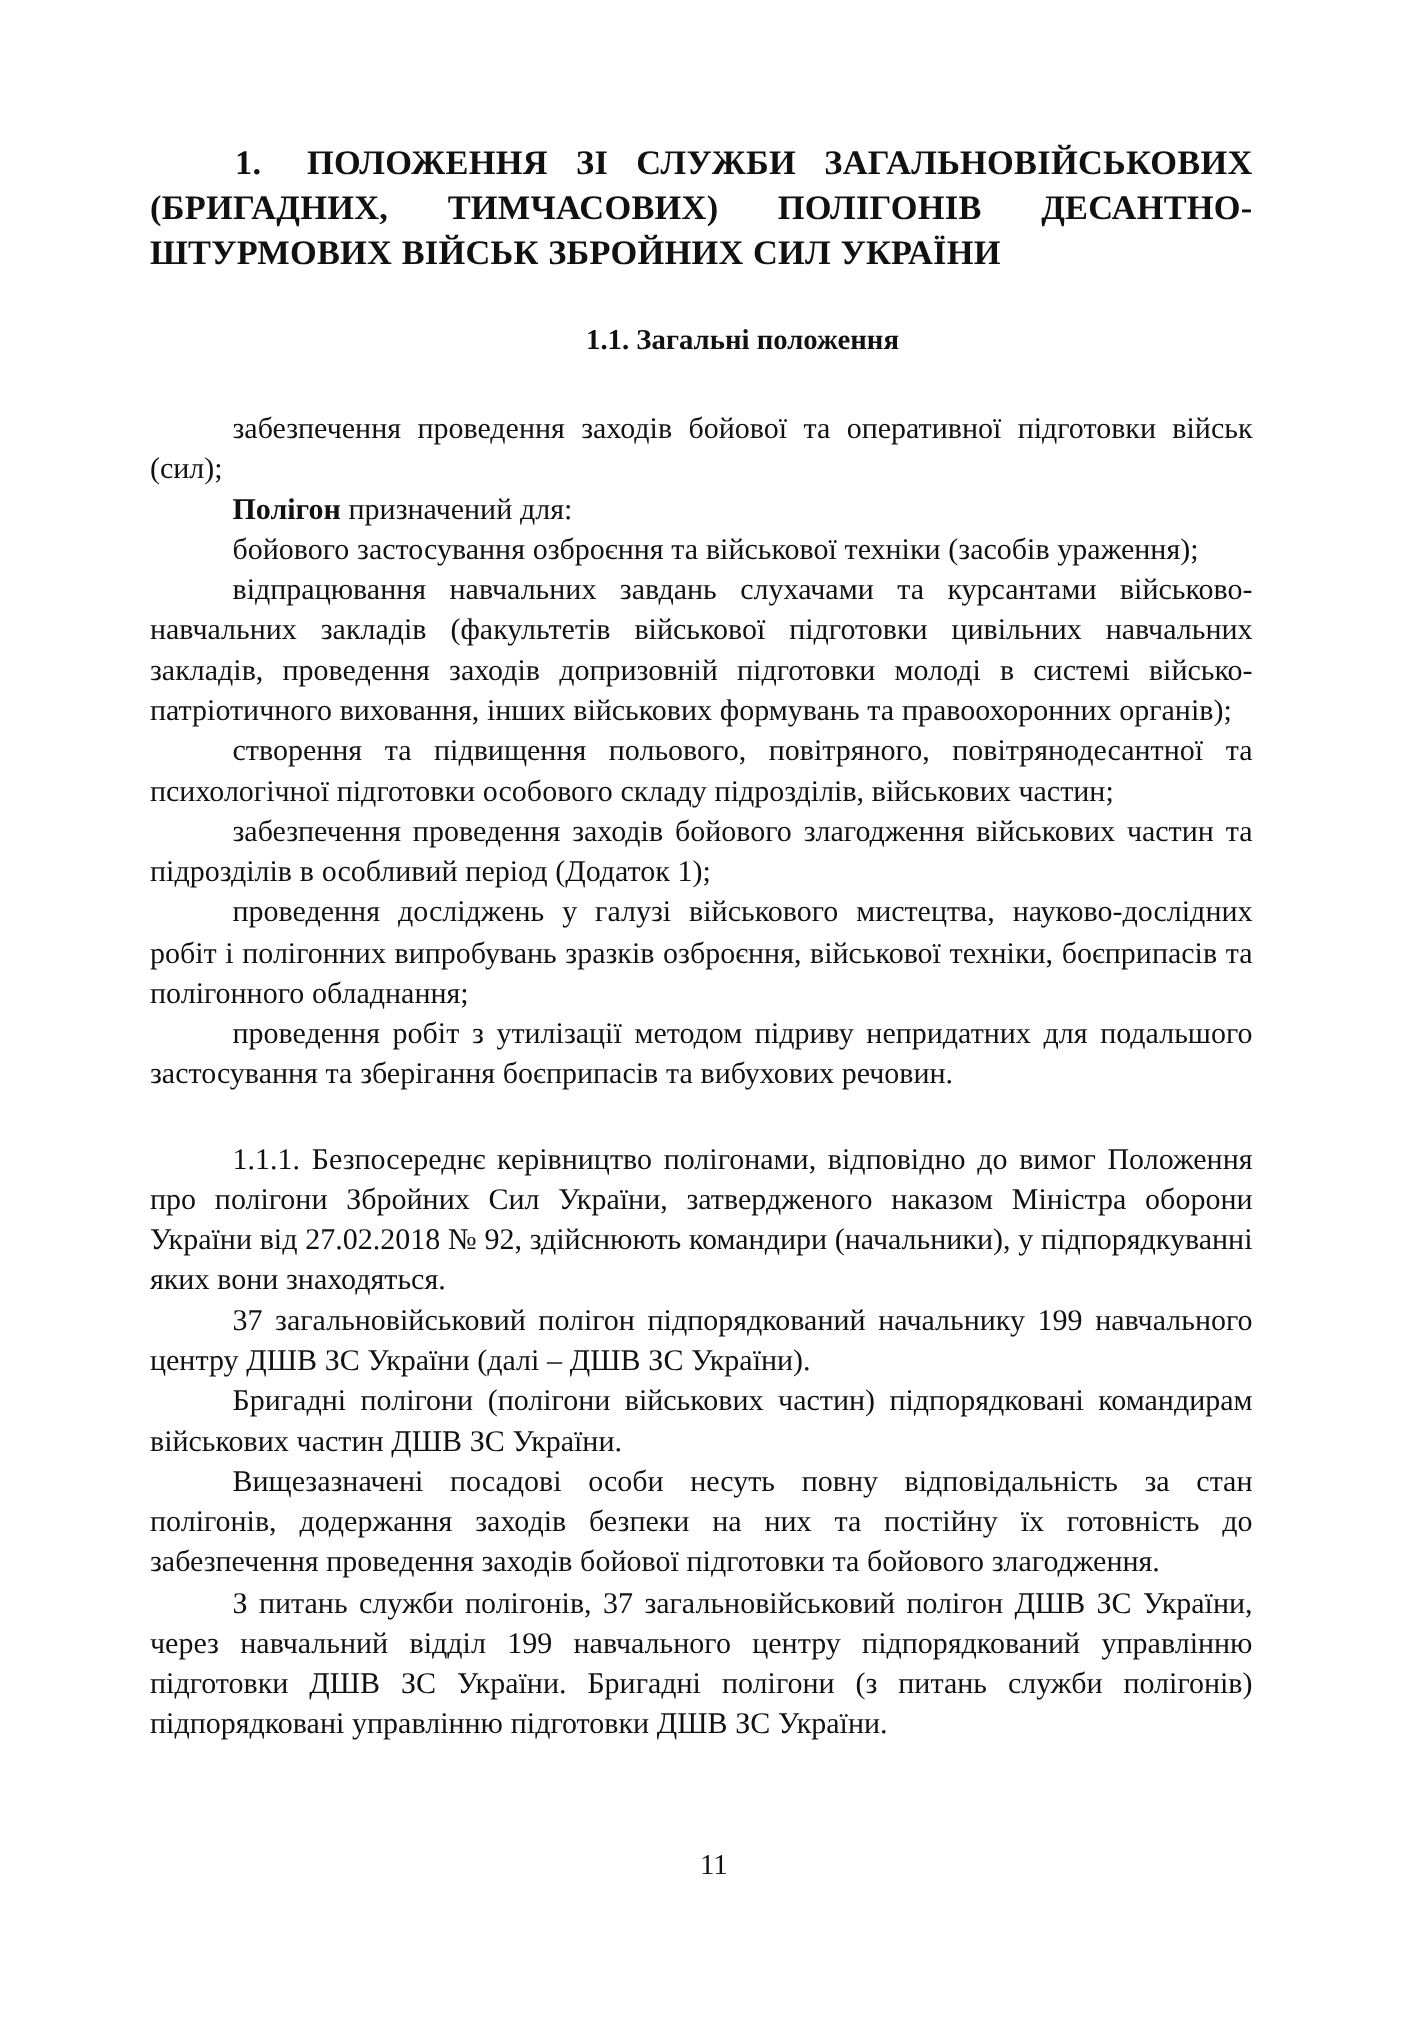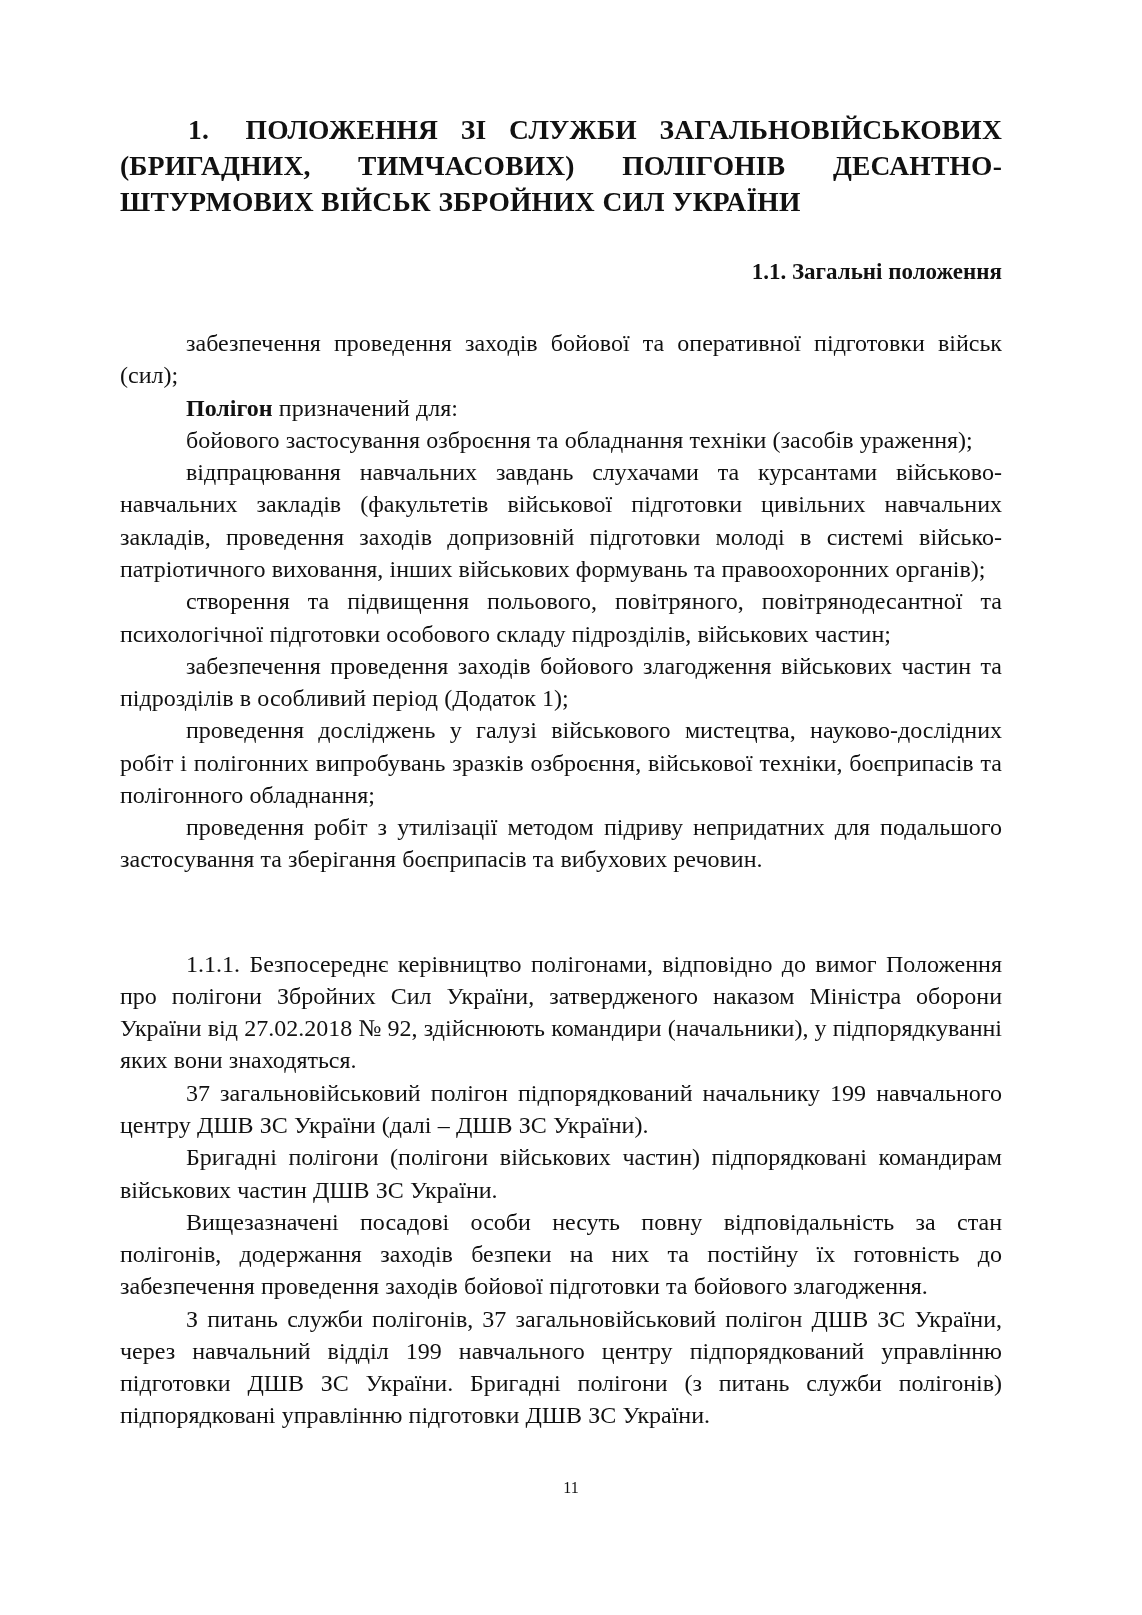--- a/index.html
+++ b/index.html
@@ -46,32 +46,32 @@
     word-spacing: 0.5px;
   }
 
   
   .sub-heading {
     font-size: 23px;
     font-weight: bold;
     line-height: 1.3;
     margin: 38px 0 0 0;
     text-indent: 66px;
-    text-align: right;
+    text-align: center;
   }
 
   
   .block {
     margin: 0;
   }
   .block.gap-lead {
     margin-top: 40px;
   }
   .block.gap-section {
-    margin-top: 72px;
+    margin-top: 36px;
   }
 
   p.para {
     font-size: 24px;
     line-height: 1.345;
     text-align: justify;
     text-align-last: left;
     text-indent: 66px;
     margin: 0;
     word-spacing: 0.2px;
@@ -82,41 +82,41 @@
     font-weight: bold;
   }
 
   
   .page-number {
     position: absolute;
     left: 0;
     top: 1480px;
     width: 1142px;
     text-align: center;
-    font-size: 16px;
+    font-size: 23px;
     line-height: 1;
     font-family: "Liberation Serif", "DejaVu Serif", serif;
     color: #111111;
   }
 </style>
 </head>
 <body>
 
 <div class="page">
   <div class="content">
 
     <h1 class="doc-title">1.  ПОЛОЖЕННЯ ЗІ СЛУЖБИ ЗАГАЛЬНОВІЙСЬКОВИХ (БРИГАДНИХ, ТИМЧАСОВИХ) ПОЛІГОНІВ ДЕСАНТНО-ШТУРМОВИХ ВІЙСЬК ЗБРОЙНИХ СИЛ УКРАЇНИ</h1>
 
     <h2 class="sub-heading">1.1. Загальні положення</h2>
 
     <div class="block gap-lead">
       <p class="para">забезпечення проведення заходів бойової та оперативної підготовки військ (сил);</p>
 
       <p class="para"><b class="bold">Полігон</b><span> призначений для:</span></p>
-      <p class="para">бойового застосування озброєння та обладнання техніки (засобів ураження);</p>
+      <p class="para">бойового застосування озброєння та військової техніки (засобів ураження);</p>
       <p class="para">відпрацювання навчальних завдань слухачами та курсантами військово-навчальних закладів (факультетів військової підготовки цивільних навчальних закладів, проведення заходів допризовній підготовки молоді в системі військо-патріотичного виховання, інших військових формувань та правоохоронних органів);</p>
       <p class="para">створення та підвищення польового, повітряного, повітрянодесантної та психологічної підготовки особового складу підрозділів, військових частин;</p>
       <p class="para">забезпечення проведення заходів бойового злагодження військових частин та підрозділів в особливий період (Додаток 1);</p>
       <p class="para">проведення досліджень у галузі військового мистецтва, науково-дослідних робіт і полігонних випробувань зразків озброєння, військової техніки, боєприпасів та полігонного обладнання;</p>
       <p class="para">проведення робіт з утилізації методом підриву непридатних для подальшого застосування та зберігання боєприпасів та вибухових речовин.</p>
     </div>
 
     <div class="block gap-section">
       <p class="para">1.1.1. Безпосереднє керівництво полігонами, відповідно до вимог Положення про полігони Збройних Сил України, затвердженого наказом Міністра оборони України від 27.02.2018 № 92, здійснюють командири (начальники), у підпорядкуванні яких вони знаходяться.</p>
       <p class="para">37 загальновійськовий полігон підпорядкований начальнику 199 навчального центру ДШВ ЗС України (далі – ДШВ ЗС України).</p>

